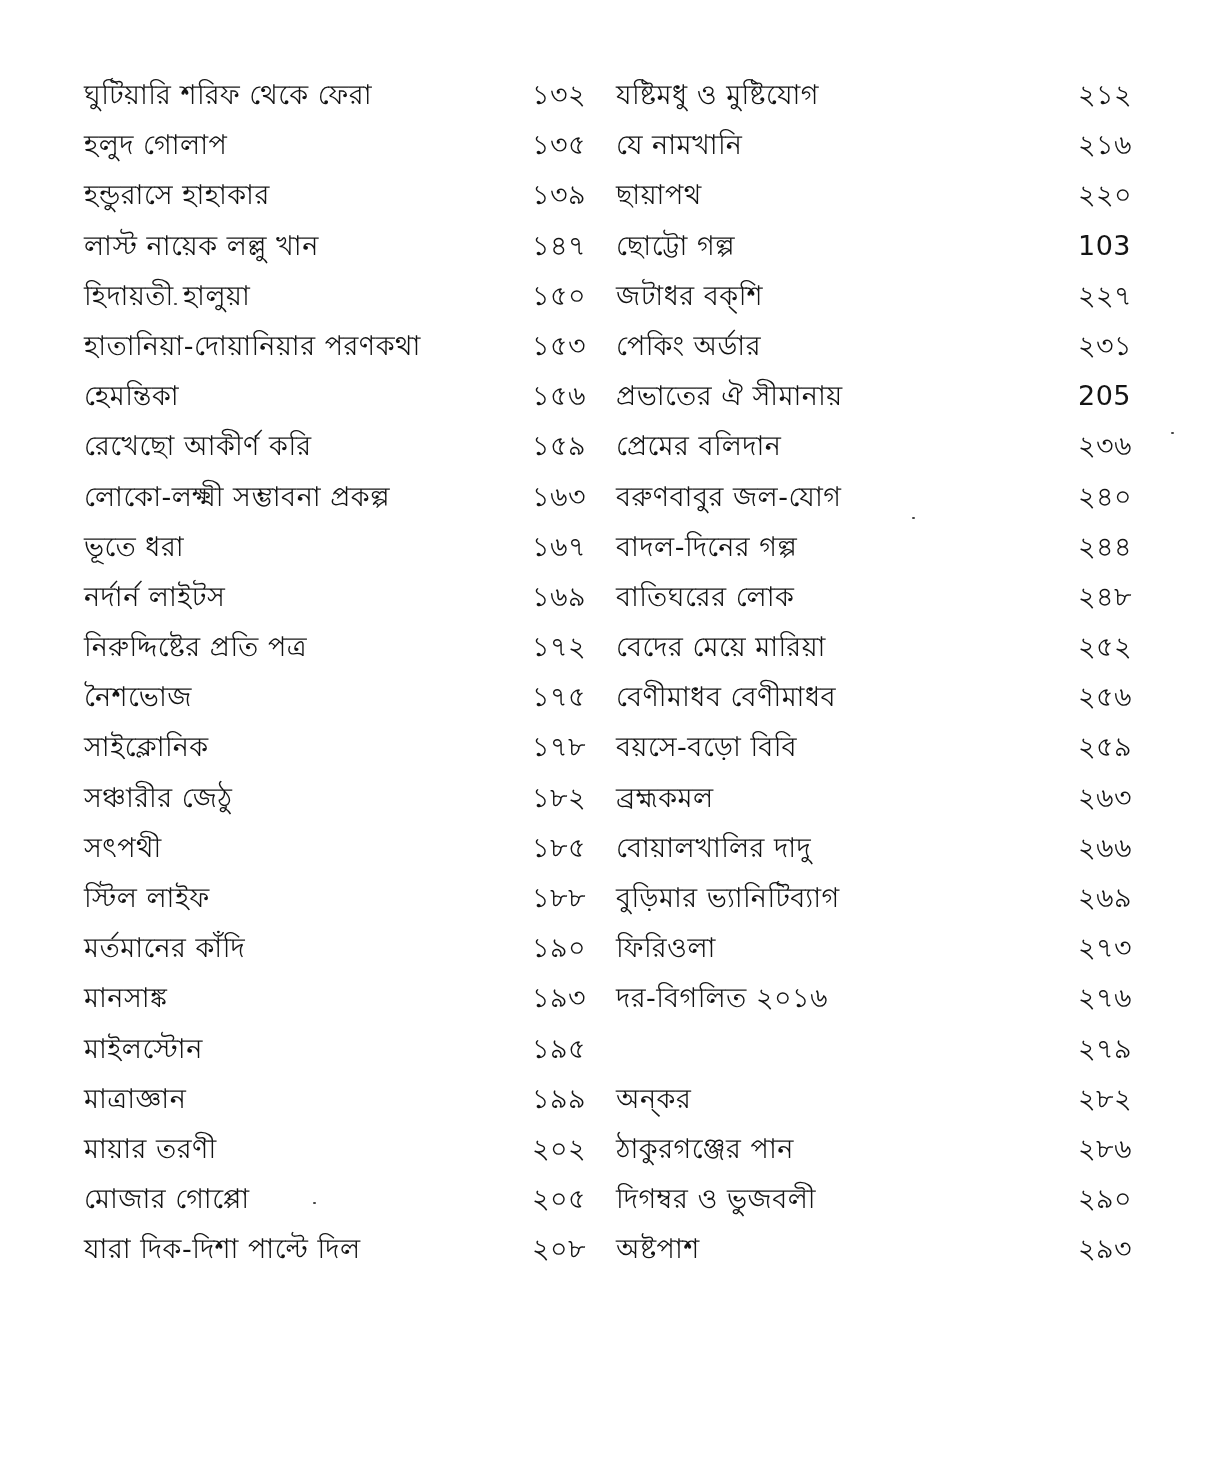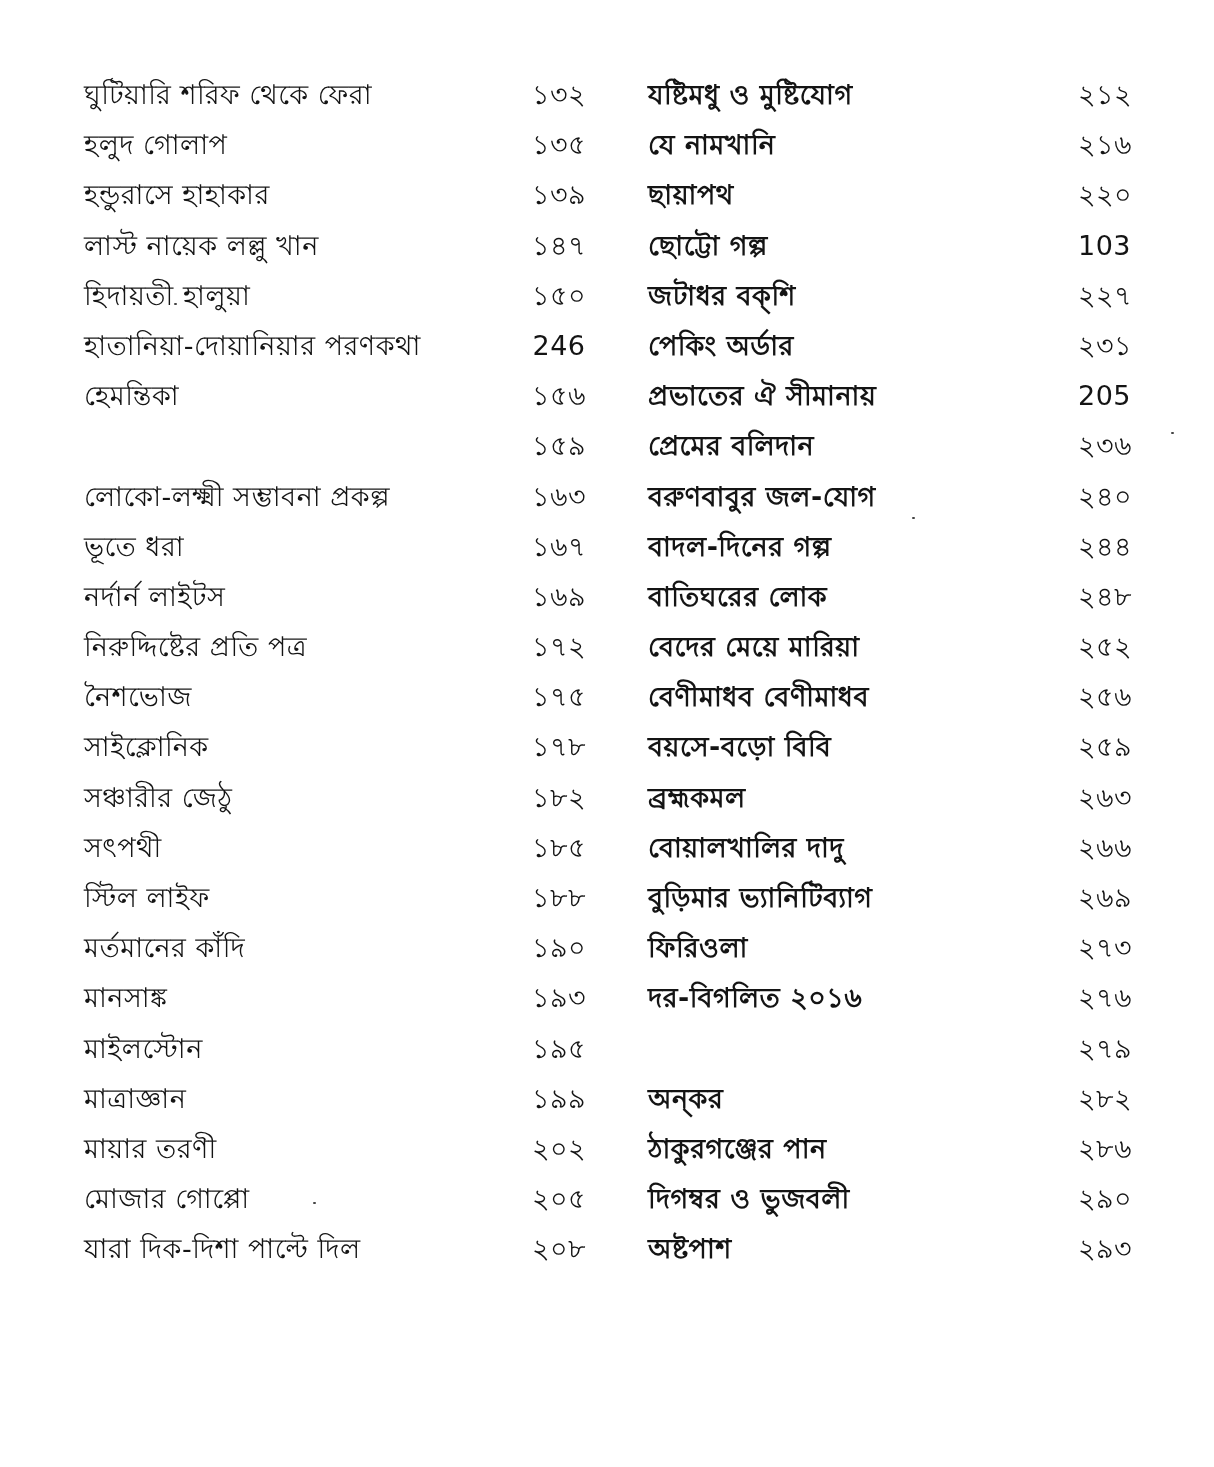--- a/index.html
+++ b/index.html
@@ -36,21 +36,21 @@
     .entry-title, .entry-page {
       position: absolute;
       top: 0;
       font-size: 27px;
       line-height: 50px;
       white-space: nowrap;
       letter-spacing: 0.5px;
     }
     .left-title { left: 76px; }
     .left-page { left: 521px; width: 60px; text-align: center; }
-    .right-title { left: 640px; font-weight: bold; }
+    .right-title { left: 608px; }
     .right-page { left: 1070px; width: 66px; text-align: left; }
     .speck {
       position: absolute;
       width: 3px;
       height: 2px;
       background: #444;
       border-radius: 1px;
     }
   </style>
 </head>
@@ -83,31 +83,32 @@
         <span class="entry-page right-page">103</span>
       </div>
       <div class="toc-row">
         <span class="entry-title left-title">হিদায়তী হালুয়া</span>
         <span class="entry-page left-page">১৫০</span>
         <span class="entry-title right-title">জটাধর বক্‌শি</span>
         <span class="entry-page right-page">২২৭</span>
       </div>
       <div class="toc-row">
         <span class="entry-title left-title">হাতানিয়া-দোয়ানিয়ার পরণকথা</span>
-        <span class="entry-page left-page">246</span>
+        <span class="entry-page left-page">১৫৩</span>
         <span class="entry-title right-title">পেকিং অর্ডার</span>
         <span class="entry-page right-page">২৩১</span>
       </div>
       <div class="toc-row">
         <span class="entry-title left-title">হেমন্তিকা</span>
         <span class="entry-page left-page">১৫৬</span>
         <span class="entry-title right-title">প্রভাতের ঐ সীমানায়</span>
         <span class="entry-page right-page">205</span>
       </div>
       <div class="toc-row">
+        <span class="entry-title left-title">রেখেছো আকীর্ণ করি</span>
         <span class="entry-page left-page">১৫৯</span>
         <span class="entry-title right-title">প্রেমের বলিদান</span>
         <span class="entry-page right-page">২৩৬</span>
       </div>
       <div class="toc-row">
         <span class="entry-title left-title">লোকো-লক্ষ্মী সম্ভাবনা প্রকল্প</span>
         <span class="entry-page left-page">১৬৩</span>
         <span class="entry-title right-title">বরুণবাবুর জল-যোগ</span>
         <span class="entry-page right-page">২৪০</span>
       </div>

